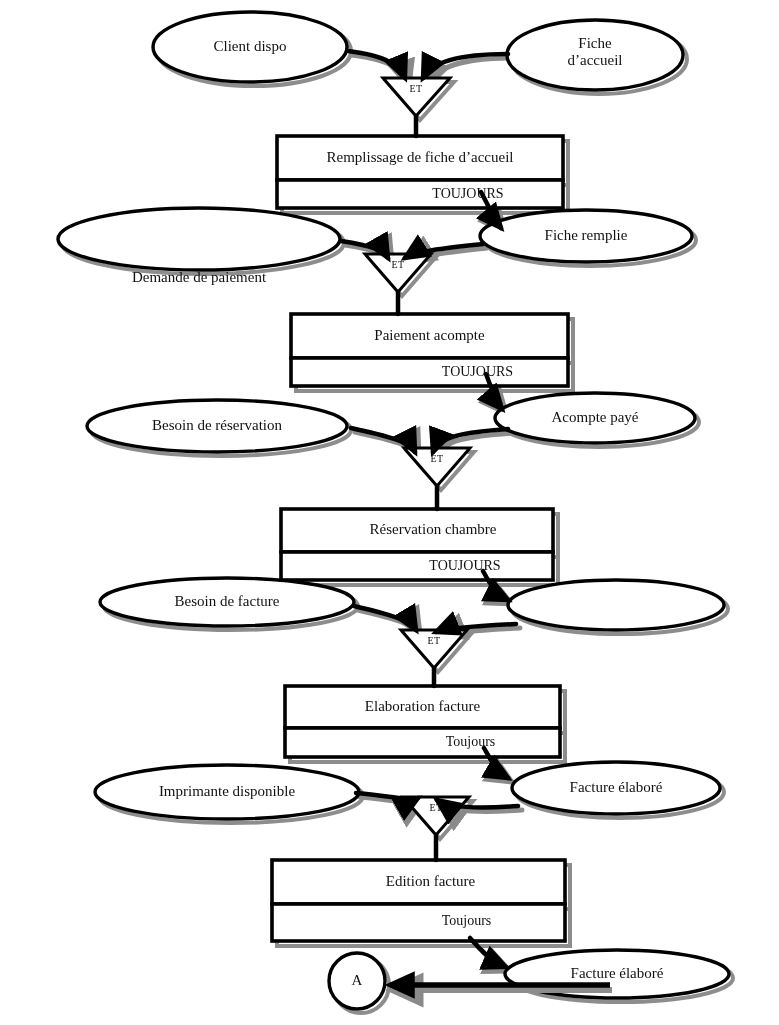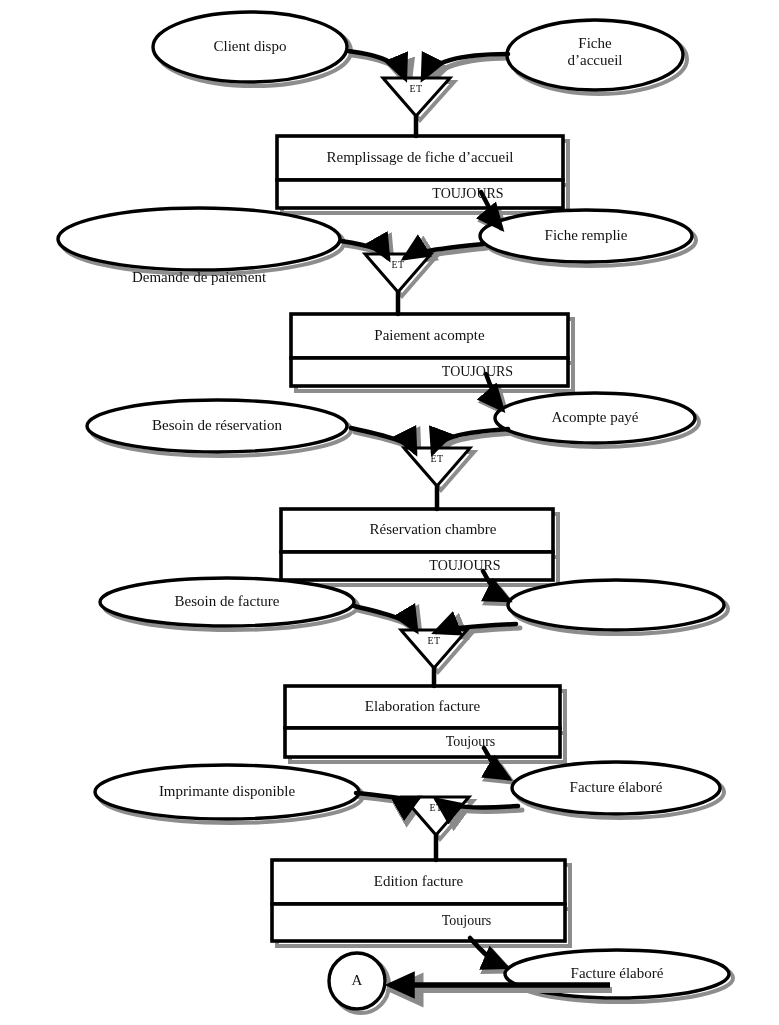--- a/index.html
+++ b/index.html
@@ -178,21 +178,21 @@
 
   <div class="lbl op-lbl" style="left:291px;top:327px;width:277px;">Paiement acompte</div>
   <div class="lbl cond-lbl" style="left:291px;top:364px;width:277px;">TOUJOURS</div>
 
   <div class="lbl op-lbl" style="left:281px;top:521px;width:272px;padding-left:16px;">Réservation chambre</div>
   <div class="lbl cond-lbl" style="left:281px;top:558px;width:272px;">TOUJOURS</div>
 
   <div class="lbl op-lbl" style="left:285px;top:698px;width:275px;">Elaboration facture</div>
   <div class="lbl cond-lbl" style="left:285px;top:734px;width:275px;">Toujours</div>
 
-  <div class="lbl op-lbl" style="left:272px;top:873px;width:293px;">Edition facture</div>
+  <div class="lbl op-lbl" style="left:272px;top:873px;width:293px;padding-left:12px;">Edition facture</div>
   <div class="lbl cond-lbl" style="left:272px;top:913px;width:293px;">Toujours</div>
 
   <div class="lbl et-lbl" style="left:396px;top:83px;width:40px;">ET</div>
   <div class="lbl et-lbl" style="left:378px;top:259px;width:40px;">ET</div>
   <div class="lbl et-lbl" style="left:417px;top:453px;width:40px;">ET</div>
   <div class="lbl et-lbl" style="left:414px;top:635px;width:40px;">ET</div>
   <div class="lbl et-lbl" style="left:416px;top:802px;width:40px;">ET</div>
 
   <div class="lbl term-lbl" style="left:329px;top:972px;width:56px;">A</div>
 

